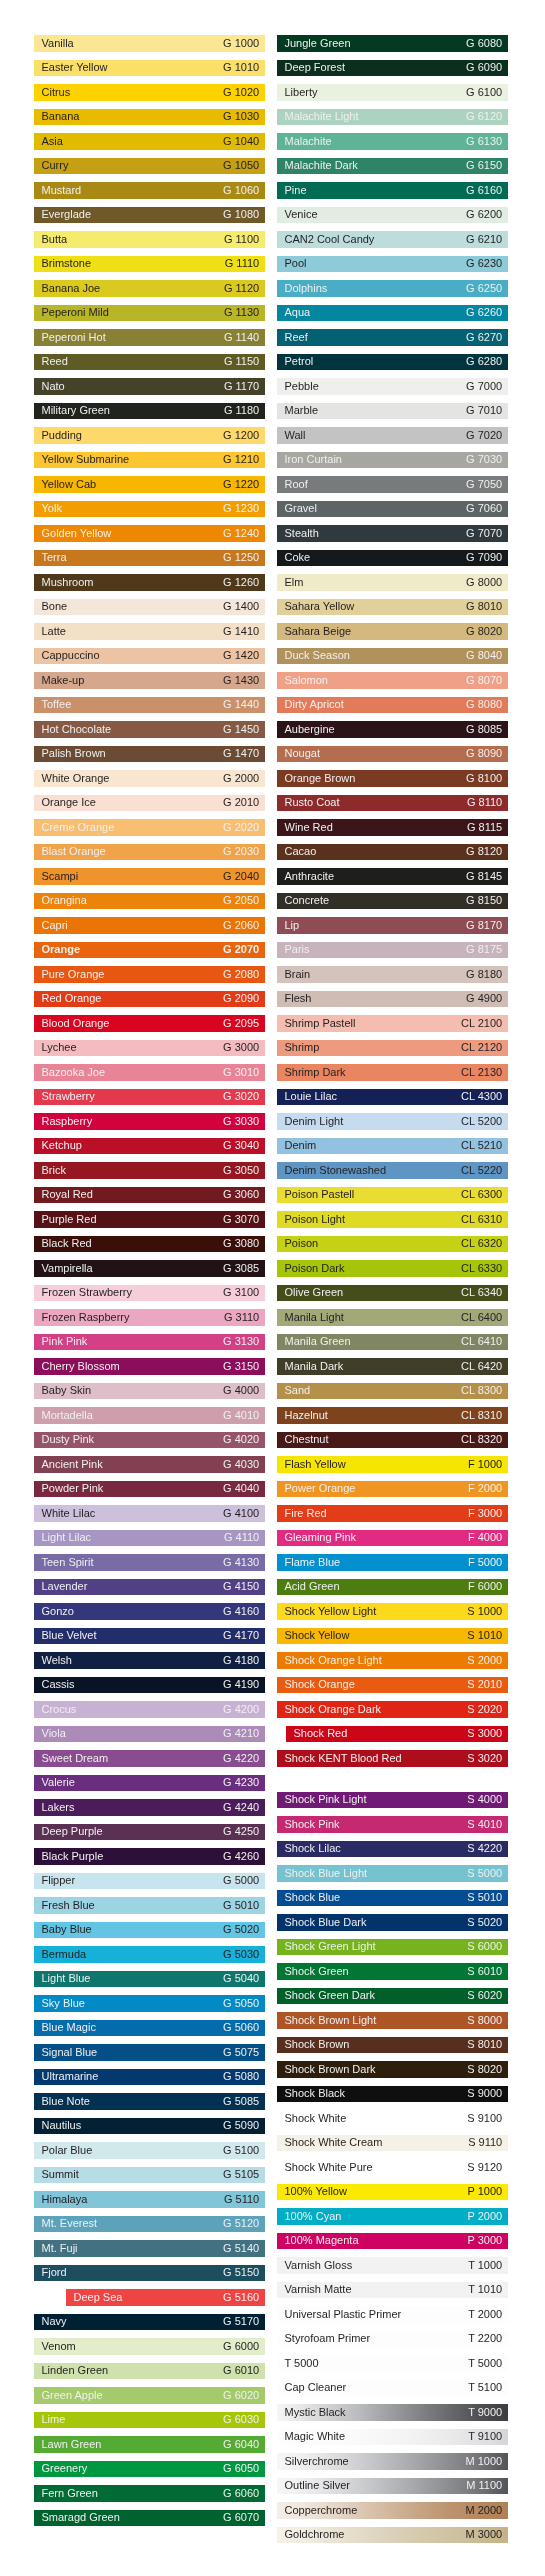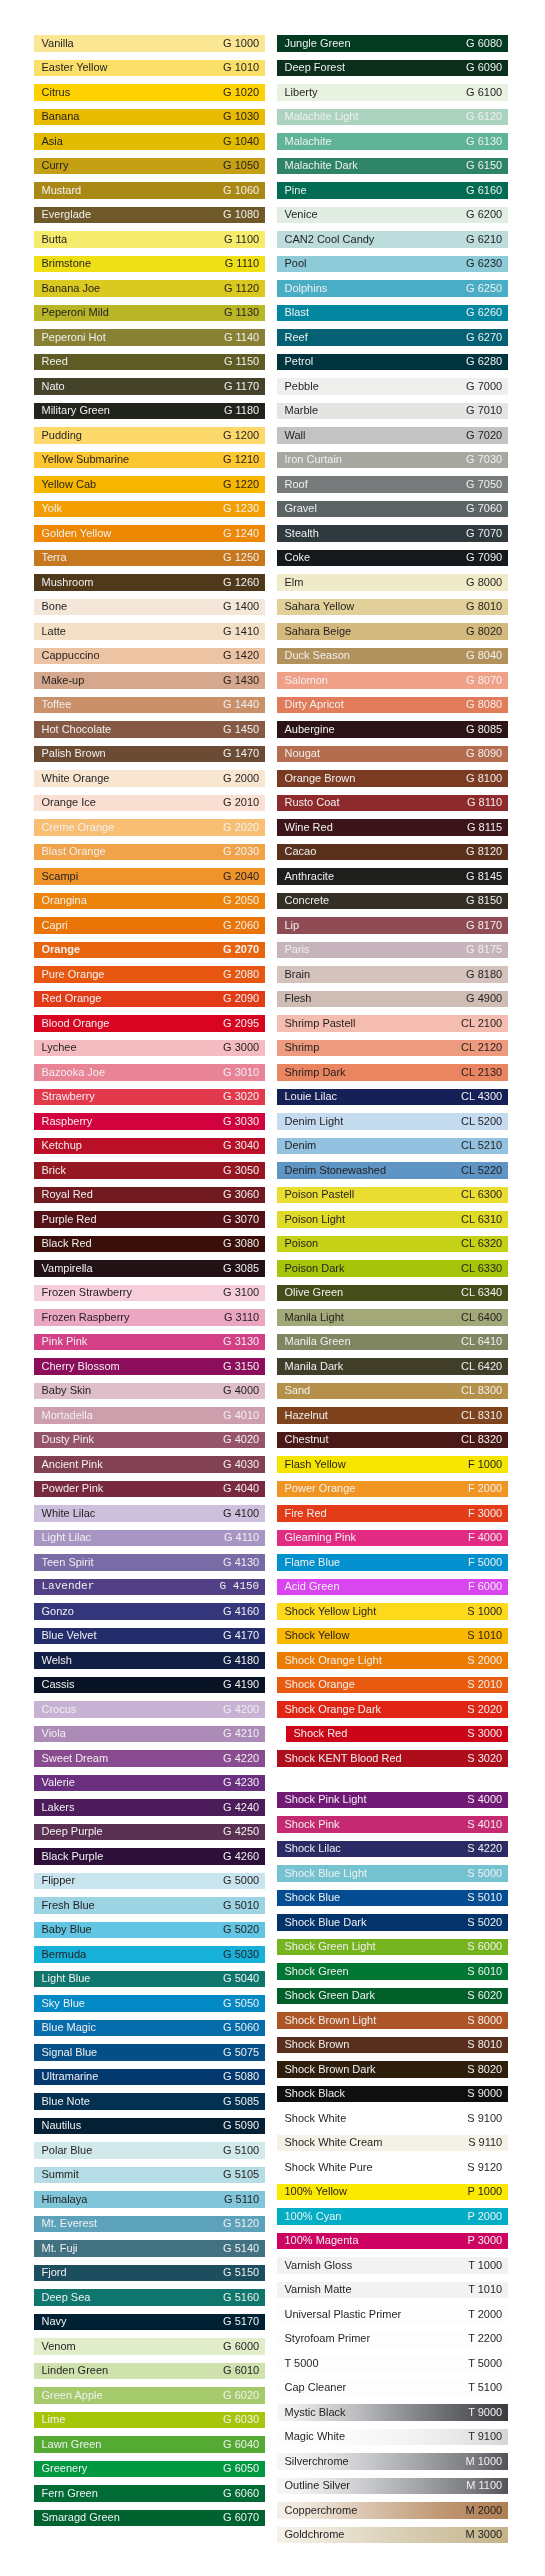--- a/index.html
+++ b/index.html
@@ -268,21 +268,21 @@
         <span class="cd cd">G 4100</span>
       </div>
     <div class="sw" style="background-color:#a795c4;padding-left:16px;">
         <span class="nm nl">Light Lilac</span>
         <span class="cd cl">G 4110</span>
       </div>
     <div class="sw" style="background-color:#786ba6;">
         <span class="nm nl">Teen Spirit</span>
         <span class="cd cl">G 4130</span>
       </div>
-    <div class="sw" style="background-color:#524087;font-family:Liberation Mono, monospace;">
+    <div class="sw" style="background-color:#524087;">
         <span class="nm nl">Lavender</span>
         <span class="cd cl">G 4150</span>
       </div>
     <div class="sw" style="background-color:#35377c;">
         <span class="nm nl">Gonzo</span>
         <span class="cd cl">G 4160</span>
       </div>
     <div class="sw" style="background-color:#242d6b;">
         <span class="nm nl">Blue Velvet</span>
         <span class="cd cl">G 4170</span>
@@ -384,21 +384,21 @@
         <span class="cd cl">G 5120</span>
       </div>
     <div class="sw" style="background-color:#427182;">
         <span class="nm nl">Mt. Fuji</span>
         <span class="cd cl">G 5140</span>
       </div>
     <div class="sw" style="background-color:#1c4e60;">
         <span class="nm nl">Fjord</span>
         <span class="cd cl">G 5150</span>
       </div>
-    <div class="sw" style="background-color:#0f766e;">
+    <div class="sw" style="background-color:#ef4444;margin-left:32px;">
         <span class="nm nl">Deep Sea</span>
         <span class="cd cl">G 5160</span>
       </div>
     <div class="sw" style="background-color:#002033;">
         <span class="nm nl">Navy</span>
         <span class="cd cl">G 5170</span>
       </div>
     <div class="sw" style="background-color:#e2edca;">
         <span class="nm nd">Venom</span>
         <span class="cd cd">G 6000</span>
@@ -471,21 +471,21 @@
       </div>
     <div class="sw" style="background-color:#8dcbd8;">
         <span class="nm nd">Pool</span>
         <span class="cd cd">G 6230</span>
       </div>
     <div class="sw" style="background-color:#49adc5;">
         <span class="nm nl">Dolphins</span>
         <span class="cd cl">G 6250</span>
       </div>
     <div class="sw" style="background-color:#0387a0;">
-        <span class="nm nl">Blast</span>
+        <span class="nm nl">Aqua</span>
         <span class="cd cl">G 6260</span>
       </div>
     <div class="sw" style="background-color:#036173;">
         <span class="nm nl">Reef</span>
         <span class="cd cl">G 6270</span>
       </div>
     <div class="sw" style="background-color:#00343f;">
         <span class="nm nl">Petrol</span>
         <span class="cd cl">G 6280</span>
       </div>
@@ -678,21 +678,21 @@
         <span class="cd cl">F 3000</span>
       </div>
     <div class="sw" style="background-color:#e12b83;">
         <span class="nm nl">Gleaming Pink</span>
         <span class="cd cl">F 4000</span>
       </div>
     <div class="sw" style="background-color:#0390ce;">
         <span class="nm nl">Flame Blue</span>
         <span class="cd cl">F 5000</span>
       </div>
-    <div class="sw" style="background-color:#d946ef;">
+    <div class="sw" style="background-color:#4d7c0f;">
         <span class="nm nl">Acid Green</span>
         <span class="cd cl">F 6000</span>
       </div>
     <div class="sw" style="background-color:#fdd91c;">
         <span class="nm nd">Shock Yellow Light</span>
         <span class="cd cd">S 1000</span>
       </div>
     <div class="sw" style="background-color:#f8b700;">
         <span class="nm nd">Shock Yellow</span>
         <span class="cd cd">S 1010</span>

